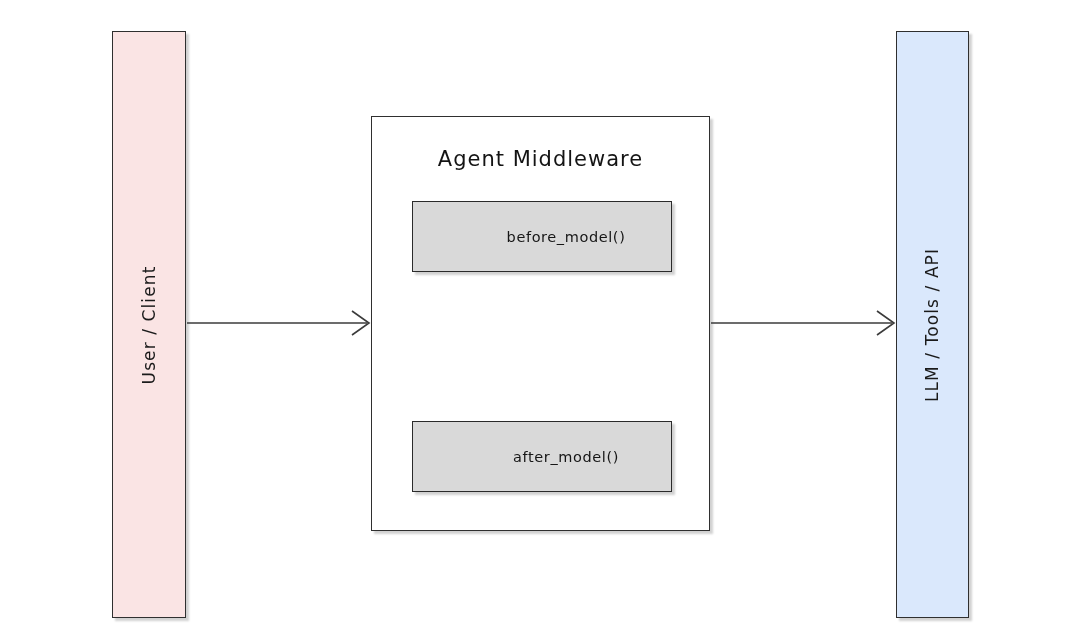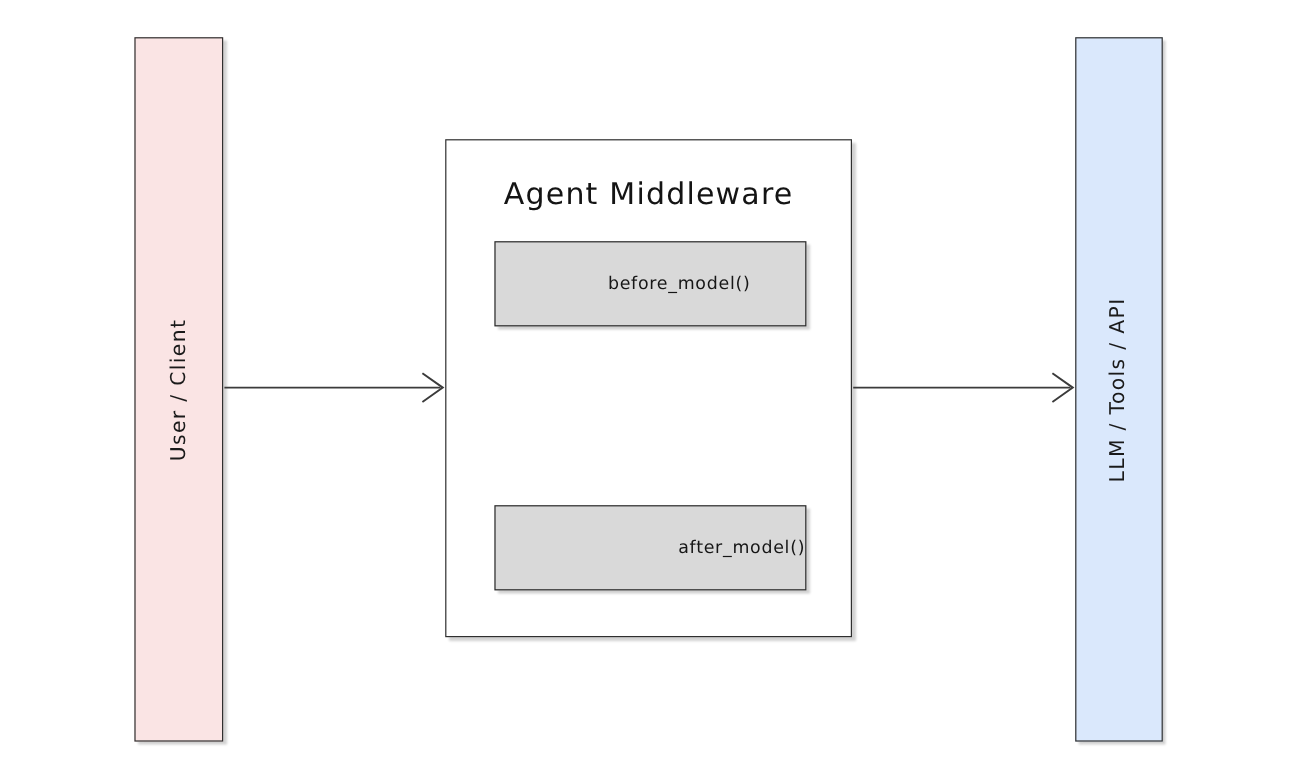--- a/index.html
+++ b/index.html
@@ -67,21 +67,21 @@
     background: #ffffff;
     display: block;
   }
   #middleware-title {
     position: absolute;
     top: 30px;
     left: 0;
     width: 100%;
     text-align: center;
     font-family: "DejaVu Sans", sans-serif;
-    font-size: 25px;
+    font-size: 21px;
     letter-spacing: 1.0px;
     color: #141414;
   }
 
   
   .hook-box {
     position: absolute;
     box-sizing: border-box;
     left: 412px;
     width: 260px;
@@ -96,21 +96,21 @@
   .hook-label {
     font-family: "DejaVu Sans", sans-serif;
     font-size: 14.5px;
     letter-spacing: 0.6px;
     color: #161616;
     white-space: nowrap;
     padding-left: 48px;
   }
   #hook-before-model { top: 201px; }
   #hook-modify-model-request { top: 311px; }
-  #hook-after-model { top: 421px; justify-content: flex-end; }
+  #hook-after-model { top: 421px; }
 
   
   #edge-layer {
     position: absolute;
     left: 0;
     top: 0;
     width: 1080px;
     height: 641px;
     pointer-events: none;
   }

